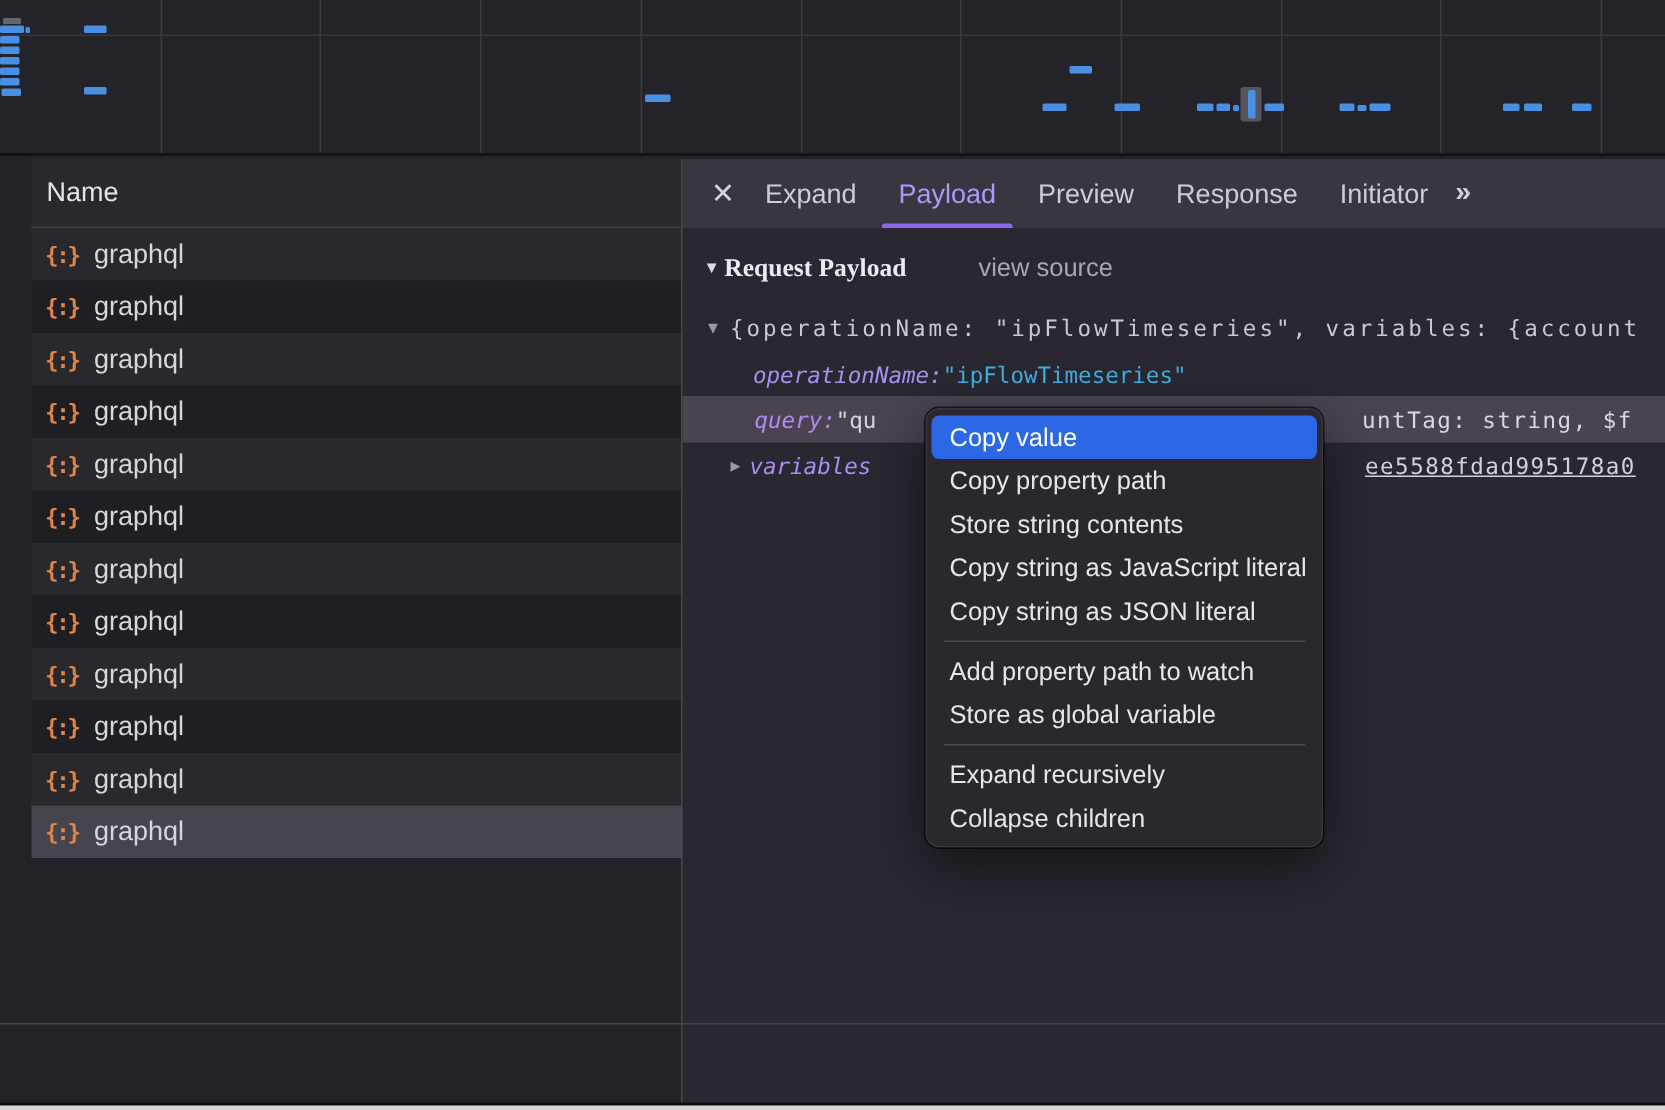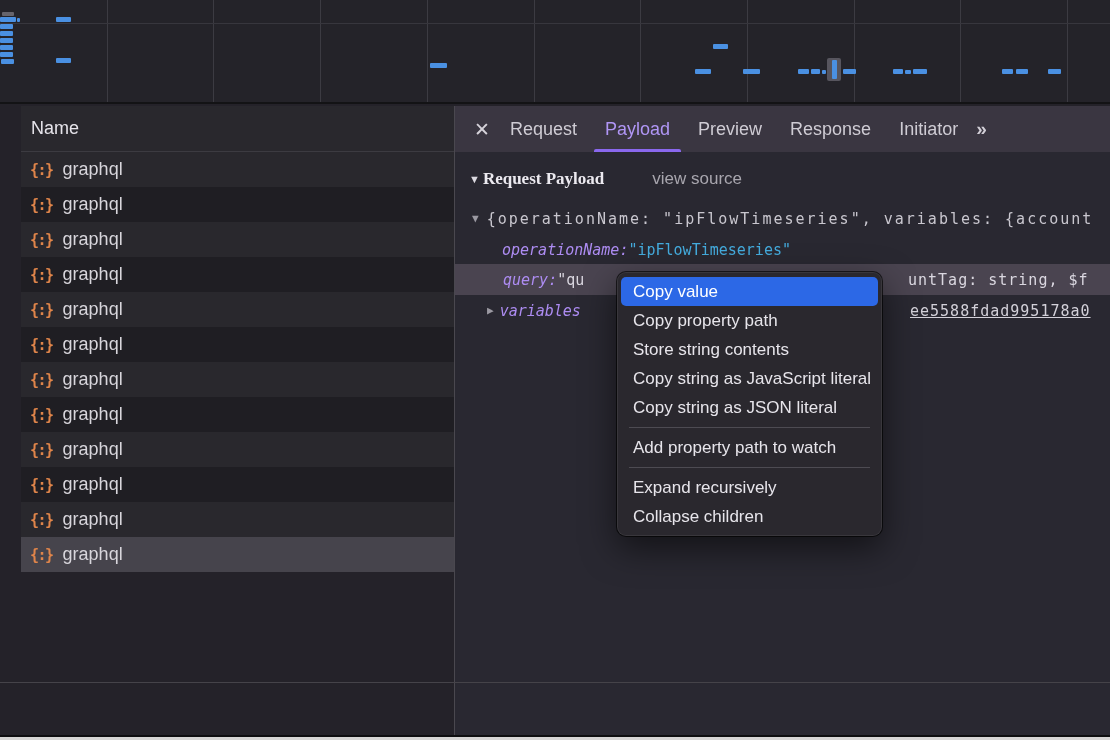--- a/index.html
+++ b/index.html
@@ -185,21 +185,21 @@
         </div>
       </div>
   </div>
 
   <div class="v-divider"></div>
 
   <div class="right-panel">
     <div class="tabbar" id="tabbar">
       <span class="close-x">✕</span>
     <div class="tab">
-          <span>Request</span>
+          <span>Expand</span>
         </div>
         <div class="tab active">
           <span>Payload</span>
           <div class="tab-underline"></div>
         </div>
         <div class="tab">
           <span>Preview</span>
         </div>
         <div class="tab">
           <span>Response</span>
@@ -248,18 +248,19 @@
   <div class="bottom-light"></div>
 
   <div class="menu" id="ctx-menu">
       <div class="menu-item highlighted">Copy value</div>
       <div class="menu-item">Copy property path</div>
       <div class="menu-item">Store string contents</div>
       <div class="menu-item">Copy string as JavaScript literal</div>
       <div class="menu-item">Copy string as JSON literal</div>
       <div class="menu-sep"></div>
       <div class="menu-item">Add property path to watch</div>
+      <div class="menu-item">Store as global variable</div>
       <div class="menu-sep"></div>
       <div class="menu-item">Expand recursively</div>
       <div class="menu-item">Collapse children</div>
     </div>
 
 </div>
 
 </body></html>

